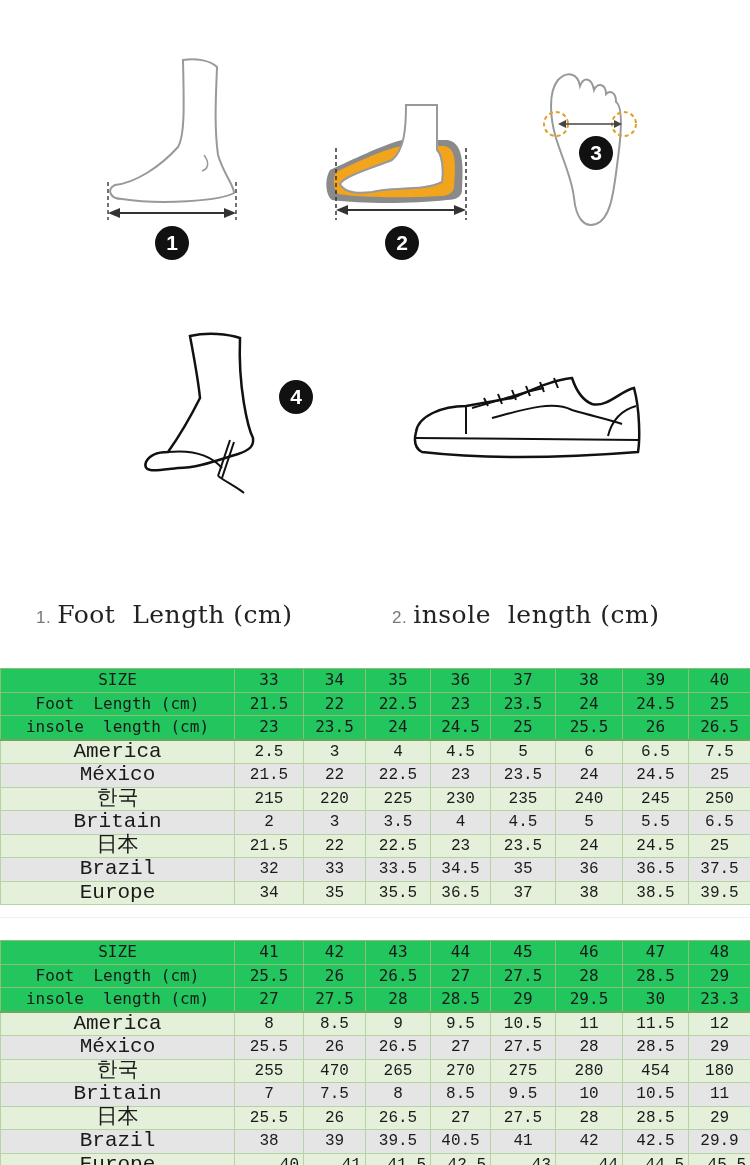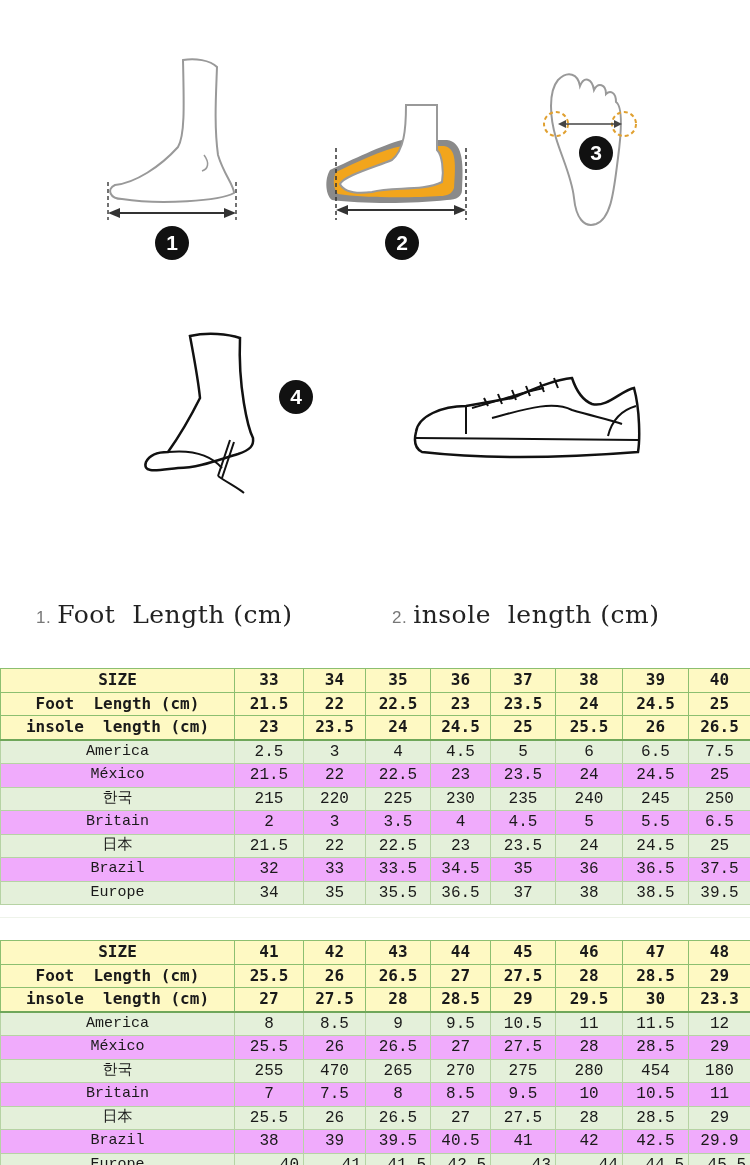--- a/index.html
+++ b/index.html
@@ -6,26 +6,26 @@
   body { width: 750px; height: 1165px; position: relative; overflow: hidden; font-family: "Liberation Serif", serif; }
   .illus { position: absolute; }
   .badge { position: absolute; width: 34px; height: 34px; border-radius: 50%; background: #111; color: #fff;
            font-family: "Liberation Sans", sans-serif; font-weight: bold; font-size: 21px; display: flex;
            align-items: center; justify-content: center; }
   .caption { position: absolute; top: 600px; font-family: "DejaVu Serif", serif; font-size: 25px; color: #222; letter-spacing: 0.5px; }
   .caption .num { font-family: "Liberation Sans", sans-serif; font-size: 17px; color: #777; margin-right: 6px; }
   table.size-table { position: absolute; left: 0; border-collapse: collapse; table-layout: fixed; width: 750px;
                      font-family: "Liberation Mono", monospace; }
   table.size-table td { height: 22.5px; padding: 0; text-align: center; border: 1px solid #b6d3a4; font-size: 16px; color: #1a1a1a; line-height: 20px; }
-  table.size-table tr.hdr td { font-weight: bold; font-family: "DejaVu Sans Mono", monospace; font-size: 16px; background: #fef9c3; border-color: #8cbf70; }
+  table.size-table tr.hdr td { font-weight: normal; font-family: "DejaVu Sans Mono", monospace; font-size: 16px; background: #22c55e; border-color: #8cbf70; }
   table.size-table tr.hdr-last td { border-bottom: 2px solid #6fa75a; }
   table.size-table tr.first td { border-top: 2px solid #6fa75a; }
   table.size-table tr.alt td { background: #e4f0da; }
-  table.size-table tr.plain td { background: #f0abfc; }
-  table.size-table td.label { font-size: 15px; }
+  table.size-table tr.plain td { background: #e5e5e5; }
+  table.size-table td.label { font-size: 21px; }
   table.size-table td.right { text-align: right; padding-right: 4px; }
   .blank-rows { position: absolute; left: 0; top: 895px; width: 750px; height: 45px; }
   .blank-rows div { height: 22px; border-bottom: 1px solid #eef3ea; }
   .corner { position: absolute; width: 0; height: 0; border-top: 7px solid #2e7d32; border-right: 7px solid transparent; }
 </style>
 </head>
 <body>
 
 <svg class="illus" style="left:100px;top:55px" width="145" height="170" viewBox="0 0 145 170">
   <path d="M83 5 C95 3 110 5 117 12 C116 40 114 70 118 100 C124 120 134 130 134 138 C120 146 60 150 22 144 C10 144 6 134 15 130 C35 128 60 112 78 92 C85 80 84 50 83 5 Z" fill="#fff" stroke="#999" stroke-width="2"></path>

